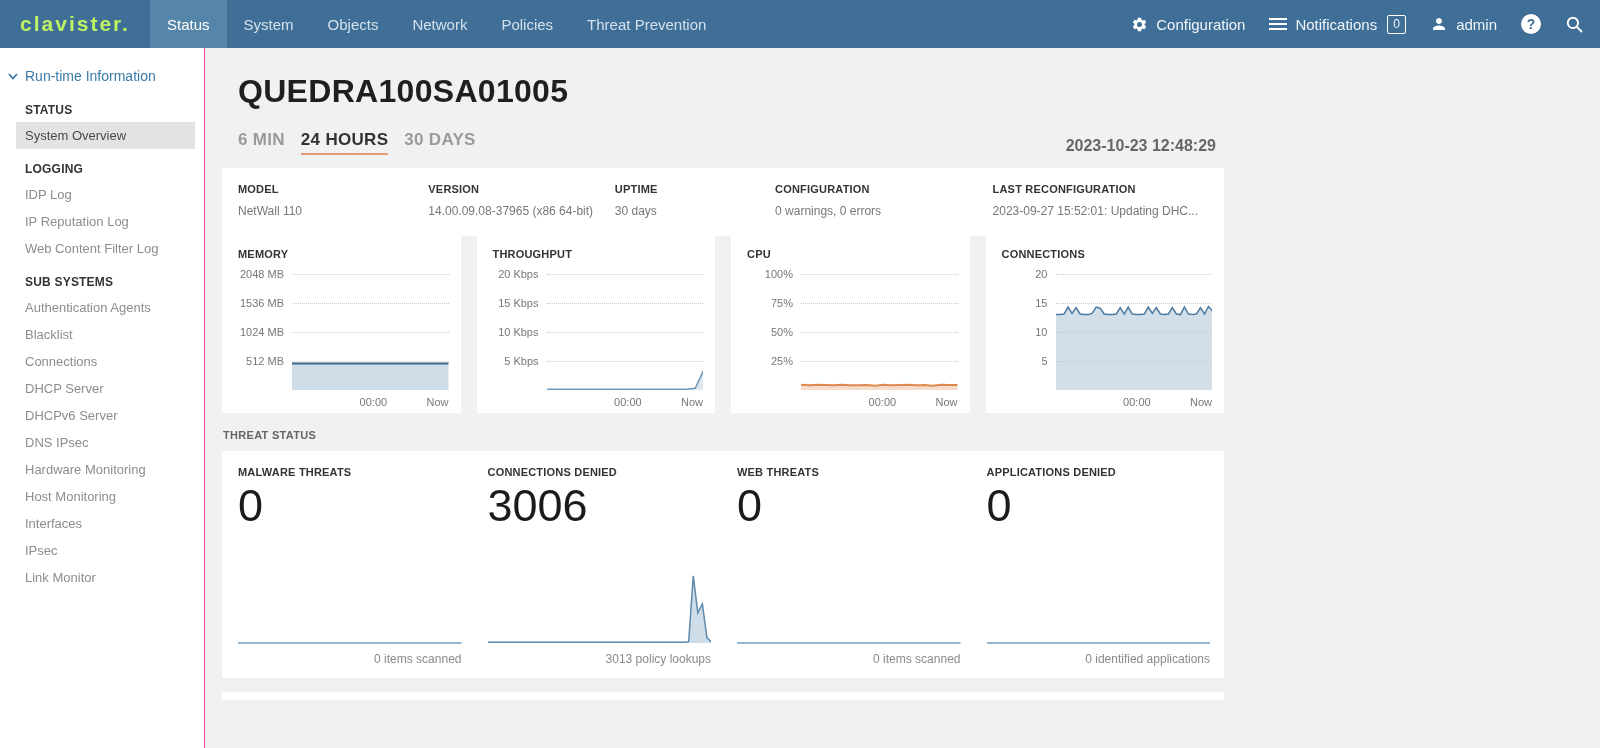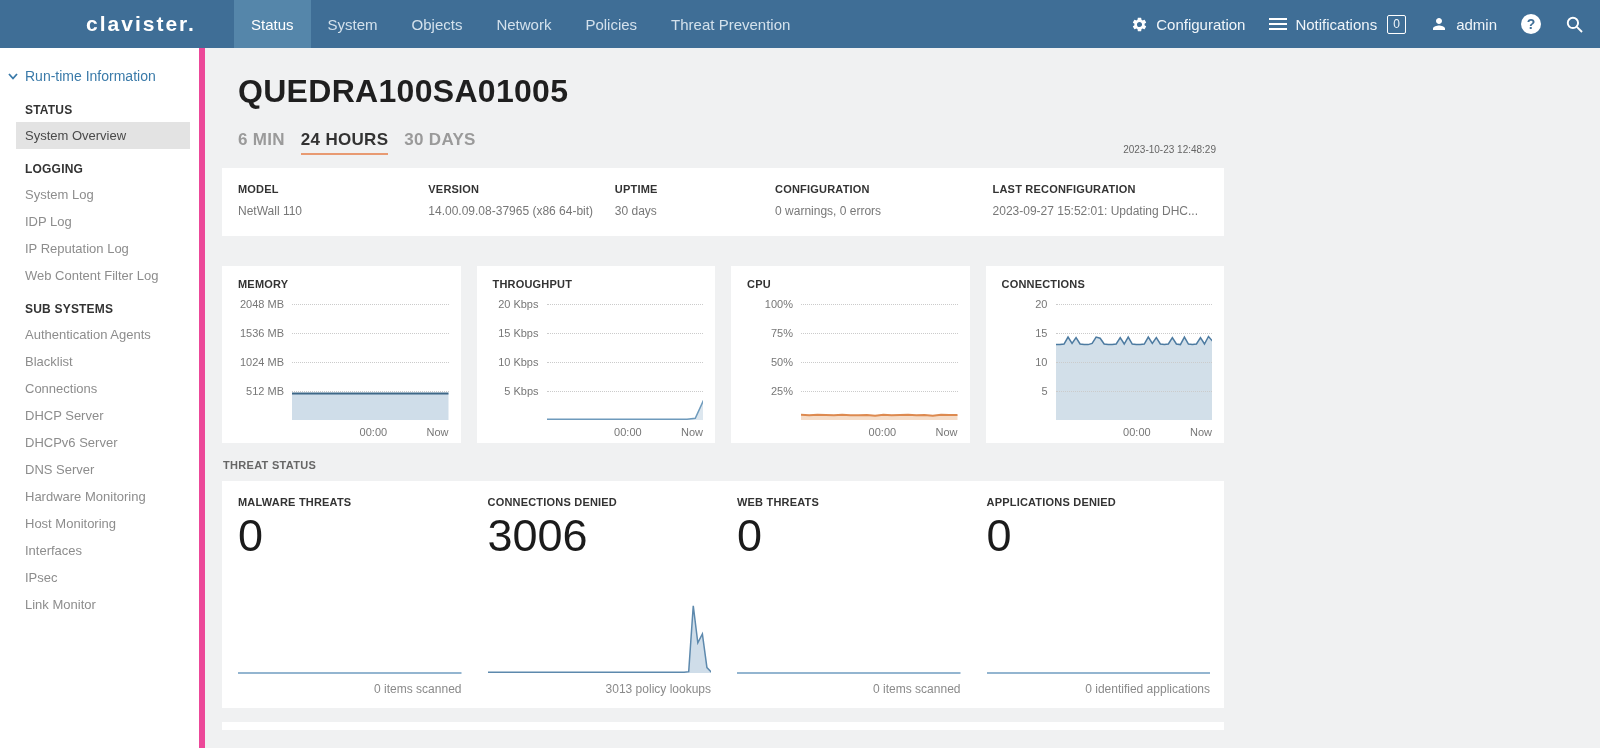--- a/index.html
+++ b/index.html
@@ -1,75 +1,75 @@
 <!DOCTYPE html>
 <html><head>
 <meta charset="utf-8">
 <style>
   * { box-sizing: border-box; }
   html,body { margin:0; padding:0; width:1600px; height:748px; overflow:hidden;
               font-family:"Liberation Sans", sans-serif; background:#f0f1f2; }
 
   
   .navbar { height:48px; background:#3f6e96; display:flex; align-items:stretch; }
-  .brand { width:186px; display:flex; align-items:center; justify-content:center;
-           color:#ffffff; font-weight:bold; font-size:21px; letter-spacing:2px; cursor:pointer;margin-left:48px; }
+  .brand { width:150px; display:flex; align-items:center; justify-content:center;
+           color:#bef264; font-weight:bold; font-size:21px; letter-spacing:2px; cursor:pointer; }
   .nav-items { display:flex; }
   .nav-item { display:flex; align-items:center; padding:0 17px; font-size:15px;
               color:#d3e1ec; cursor:pointer; }
   .nav-item.active { background:#5586aa; color:#fff; }
   .nav-right { margin-left:auto; display:flex; align-items:center; gap:24px;
                padding-right:16px; color:#f0f5f9; font-size:15px; }
   .nav-group { display:flex; align-items:center; gap:8px; cursor:pointer; }
   .notif-count { display:inline-flex; width:19px; height:19px; border:1px solid #fff;
                  border-radius:2px; align-items:center; justify-content:center;
                  font-size:12px; margin-left:2px; }
   .help-circle { width:20px; height:20px; border-radius:50%; background:#fff; color:#3f6e96;
                  font-weight:bold; font-size:14px; display:flex; align-items:center;
                  justify-content:center; cursor:pointer; }
   .icon-svg { display:block; }
 
   
   .layout { display:flex; height:700px; }
 
   
-  .sidebar { width:205px; flex:none; background:#fff; border-right:6px solid #ec4899;
+  .sidebar { width:205px; flex:none; background:#fff; border-right:1px solid #ec4899;
              padding-top:12px; overflow:hidden; }
   .sb-root { display:flex; align-items:center; gap:7px; color:#3a7aa9; font-size:14px;
              padding:8px 8px 6px 8px; cursor:pointer; }
   .sb-header { font-size:12px; font-weight:bold; color:#333; letter-spacing:.2px;
                padding:13px 0 5px 25px; }
   .sb-item { font-size:13px; color:#8d8d8d; margin:0 9px 0 16px; padding:6px 0 6px 9px;
              cursor:pointer; white-space:nowrap; }
   .sb-item.selected { background:#e3e3e3; color:#4a4a4a; }
 
   
   .main { flex:1; background:#f0f1f2; padding-left:17px; overflow:hidden; }
   .content { width:1002px; }
   .page-title { font-size:32px; font-weight:700; color:#1f1f1f; margin:25px 0 20px 16px;
                 letter-spacing:.3px; }
   .tabs-row { display:flex; align-items:flex-end; margin:0 8px 13px 16px; }
   .tab { font-size:17px; font-weight:bold; color:#9a9a9a; margin-right:16px;
          letter-spacing:.3px; padding-bottom:3px; border-bottom:2px solid transparent;
          cursor:pointer; }
   .tab.active { color:#333; border-bottom-color:#e89a72;text-align:right; }
-  .timestamp { margin-left:auto; font-size:10px; font-weight:normal; color:#666; }
+  .timestamp { margin-left:auto; font-size:16px; font-weight:bold; color:#666; }
 
   .info-card { background:#fff; padding:15px 16px 18px; display:flex; }
   .info-col { padding-right:10px; }
   .info-col:nth-child(1){ width:196px; } .info-col:nth-child(2){ width:192px; }
   .info-col:nth-child(3){ width:165px; } .info-col:nth-child(4){ width:224px; }
   .info-col:nth-child(5){ flex:1; }
   .info-label { font-size:11px; font-weight:bold; color:#333; letter-spacing:.2px; }
   .info-value { font-size:12px; color:#777; margin-top:9px; white-space:nowrap; }
 
   .section-label { font-size:11px; font-weight:bold; color:#666; letter-spacing:.3px;
                    margin:16px 0 10px 1px; }
 
-  .chart-grid { display:grid; grid-template-columns:repeat(4,1fr); gap:16px;margin-top:30px; }
+  .chart-grid { display:grid; grid-template-columns:repeat(4,1fr); gap:16px; }
   .chart-card { background:#fff; padding:12px 12px 4px 14px; height:177px; }
   .chart-title { font-size:11px; font-weight:bold; color:#333; margin:0 0 8px 2px;
                  letter-spacing:.2px; }
   .plot { position:relative; height:124px; margin-left:56px; }
   .plot svg { position:absolute; left:0; top:0; width:100%; height:100%; }
   .tick { position:absolute; left:-56px; right:0; height:0; display:flex; align-items:center; }
   .tick-label { width:48px; text-align:right; font-size:11px; color:#777; flex:none; }
   .tick-line { flex:1; margin-left:8px; border-top:1px dotted #cbcbcb; }
   .x-labels { position:relative; height:18px; margin-left:56px; font-size:11px; color:#777; }
   .x-center { position:absolute; left:52%; transform:translateX(-50%); top:4px; }
@@ -150,32 +150,31 @@
             <path d="M1 1 L5 5.5 L9 1"></path>
           </svg>
       </span>
       <span>Run-time Information</span>
     </div>
 
     <div class="sb-header">STATUS</div>
     <div class="sb-item selected">System Overview</div>
 
     <div class="sb-header">LOGGING</div>
-    <div class="sb-item">System Log</div>
     <div class="sb-item">IDP Log</div>
     <div class="sb-item">IP Reputation Log</div>
     <div class="sb-item">Web Content Filter Log</div>
 
     <div class="sb-header">SUB SYSTEMS</div>
     <div class="sb-item">Authentication Agents</div>
     <div class="sb-item">Blacklist</div>
     <div class="sb-item">Connections</div>
     <div class="sb-item">DHCP Server</div>
     <div class="sb-item">DHCPv6 Server</div>
-    <div class="sb-item">DNS Server</div>
+    <div class="sb-item">DNS IPsec</div>
     <div class="sb-item">Hardware Monitoring</div>
     <div class="sb-item">Host Monitoring</div>
     <div class="sb-item">Interfaces</div>
     <div class="sb-item">IPsec</div>
     <div class="sb-item">Link Monitor</div>
   </div>
 
   <div class="main">
     <div class="content">
 

